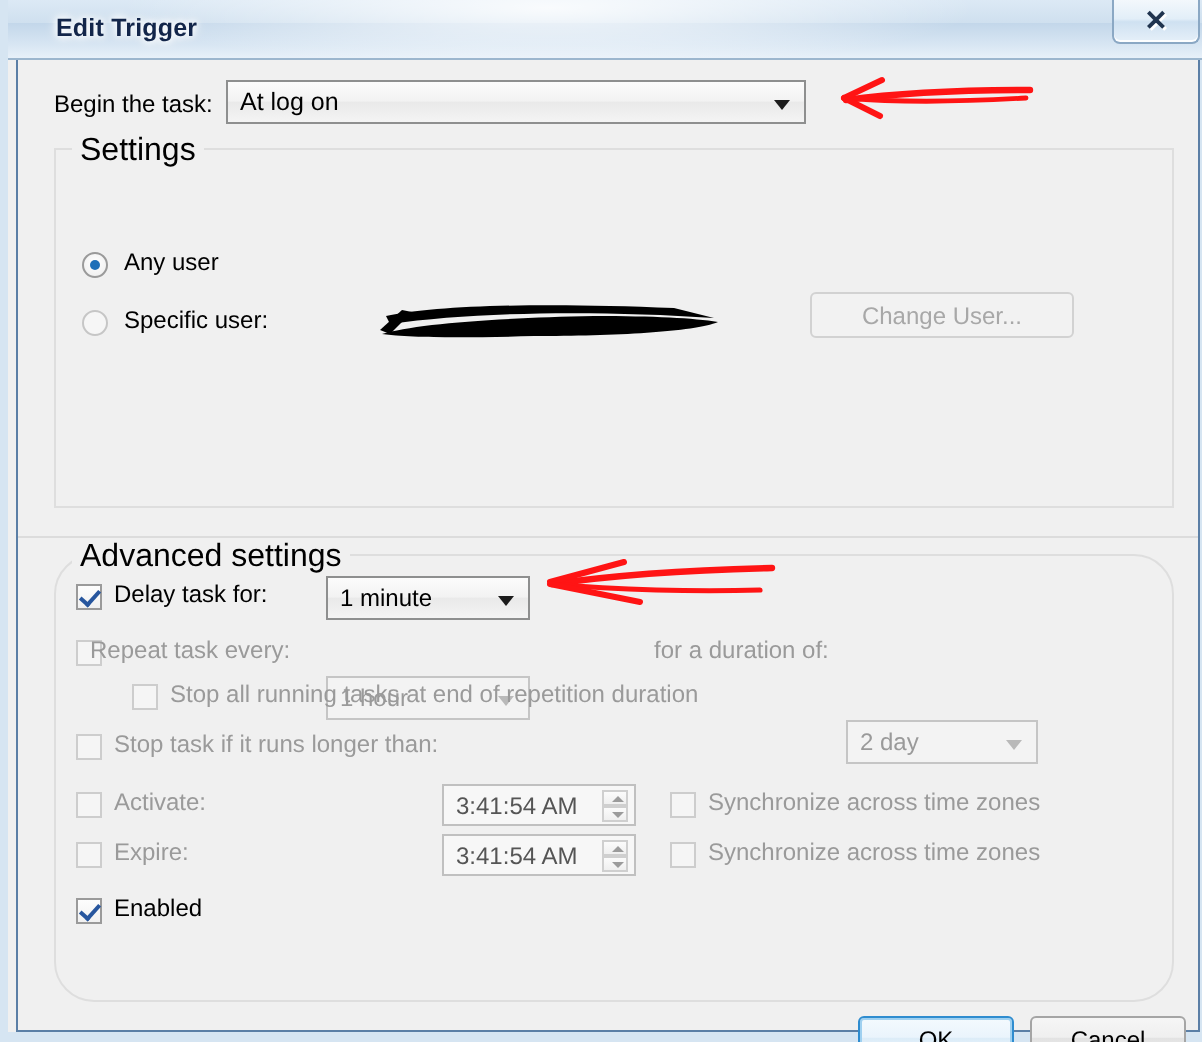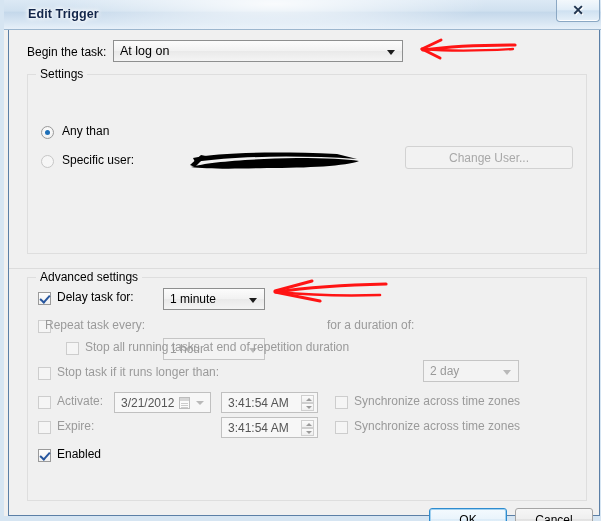--- a/index.html
+++ b/index.html
@@ -181,35 +181,36 @@
     box-sizing: border-box;
     border: 1px solid #dedede;
     background: transparent;
   }
   .group-title {
     position: absolute;
     top: -8px;
     left: 8px;
     padding: 0 4px;
     background: #f0f0f0;
-    font-size: 12px;
+    font-size: 16px;
     color: #000;
     white-space: nowrap;
   }
   #settings-group {
     left: 18px;
     top: 44px;
     width: 560px;
     height: 180px;
   }
   #advanced-group {
     left: 18px;
     top: 247px;
     width: 560px;
     height: 224px;
+    border-radius: 20px;
   }
   .section-divider {
     position: absolute;
     left: 0px;
     top: 238px;
     width: 590px;
     height: 1px;
     background: #dcdcdc;
   }
 
@@ -289,21 +290,21 @@
   .btn.disabled {
     border-color: #d2d2d2;
     background: #f2f2f2;
     color: #a8a8a8;
   }
   .btn.default {
     border-color: #2e8ccf;
     box-shadow: 0 0 0 1px #9fd0f0 inset;
     background: linear-gradient(to bottom, #f4fafe 0%, #eaf4fc 46%, #dcecf8 48%, #eef7fd 100%);
   }
-  #change-user-btn { left: 396px; top: 116px; width: 168px; }
+  #change-user-btn { left: 396px; top: 116px; width: 132px; }
   #ok-btn     { left: 420px; top: 478px; width: 78px; }
   #cancel-btn { left: 506px; top: 478px; width: 78px; }
 
   
   .datefield, .timefield {
     position: absolute;
     box-sizing: border-box;
     height: 21px;
     border: 1px solid #c0c0c0;
     background: #f7f7f7;
@@ -401,21 +402,21 @@
           <span class="combo-text">At log on</span>
           <span class="arrow"></span>
         </div>
       </div>
 
       <div class="groupbox" id="settings-group">
         <div class="group-title">Settings</div>
       </div>
 
       <div class="radio checked" style="left:32px; top:96px;"></div>
-      <div class="ctl-label" style="left:53px; top:94px;">Any than</div>
+      <div class="ctl-label" style="left:53px; top:94px;">Any user</div>
 
       <div class="radio off" style="left:32px; top:125px;"></div>
       <div class="ctl-label" style="left:53px; top:123px;">Specific user:</div>
 
       <svg class="redaction" style="left:178px; top:116px;" width="180" height="26">
         <path d="M4 21 C 20 16, 60 13, 110 12 C 140 12, 160 13, 172 15
                  C 160 20, 120 22, 80 22 C 46 23, 18 23, 4 21 Z" fill="#000000"></path>
         <path d="M6 12 C 30 7, 80 5, 150 8 L 170 13 C 110 9, 50 10, 8 16 Z" fill="#000000"></path>
         <path d="M3 19 L 14 9 L 19 10 L 8 21 Z" fill="#000000"></path>
       </svg>
@@ -451,25 +452,20 @@
       </div>
 
       <div class="cbox disabled" style="left:57px; top:312px;"></div>
       <div class="ctl-label disabled" style="left:76px; top:310px;">Stop all running tasks at end of repetition duration</div>
 
       <div class="cbox disabled" style="left:29px; top:337px;"></div>
       <div class="ctl-label disabled" style="left:48px; top:335px;">Stop task if it runs longer than:</div>
 
       <div class="cbox disabled" style="left:29px; top:366px;"></div>
       <div class="ctl-label disabled" style="left:48px; top:364px;">Activate:</div>
-      <div class="datefield" style="left:105px; top:362px; width:97px;">
-        <span class="val">3/21/2012</span>
-        <span class="cal-icon"></span>
-        <span class="dd-arrow"></span>
-      </div>
       <div class="timefield" style="left:212px; top:362px; width:97px;">
         <span class="val">3:41:54 AM</span>
         <span class="spin">
           <span class="up"></span>
           <span class="down"></span>
         </span>
       </div>
       <div class="cbox disabled" style="left:326px; top:366px;"></div>
       <div class="ctl-label disabled" style="left:345px; top:364px;">Synchronize across time zones</div>
 

